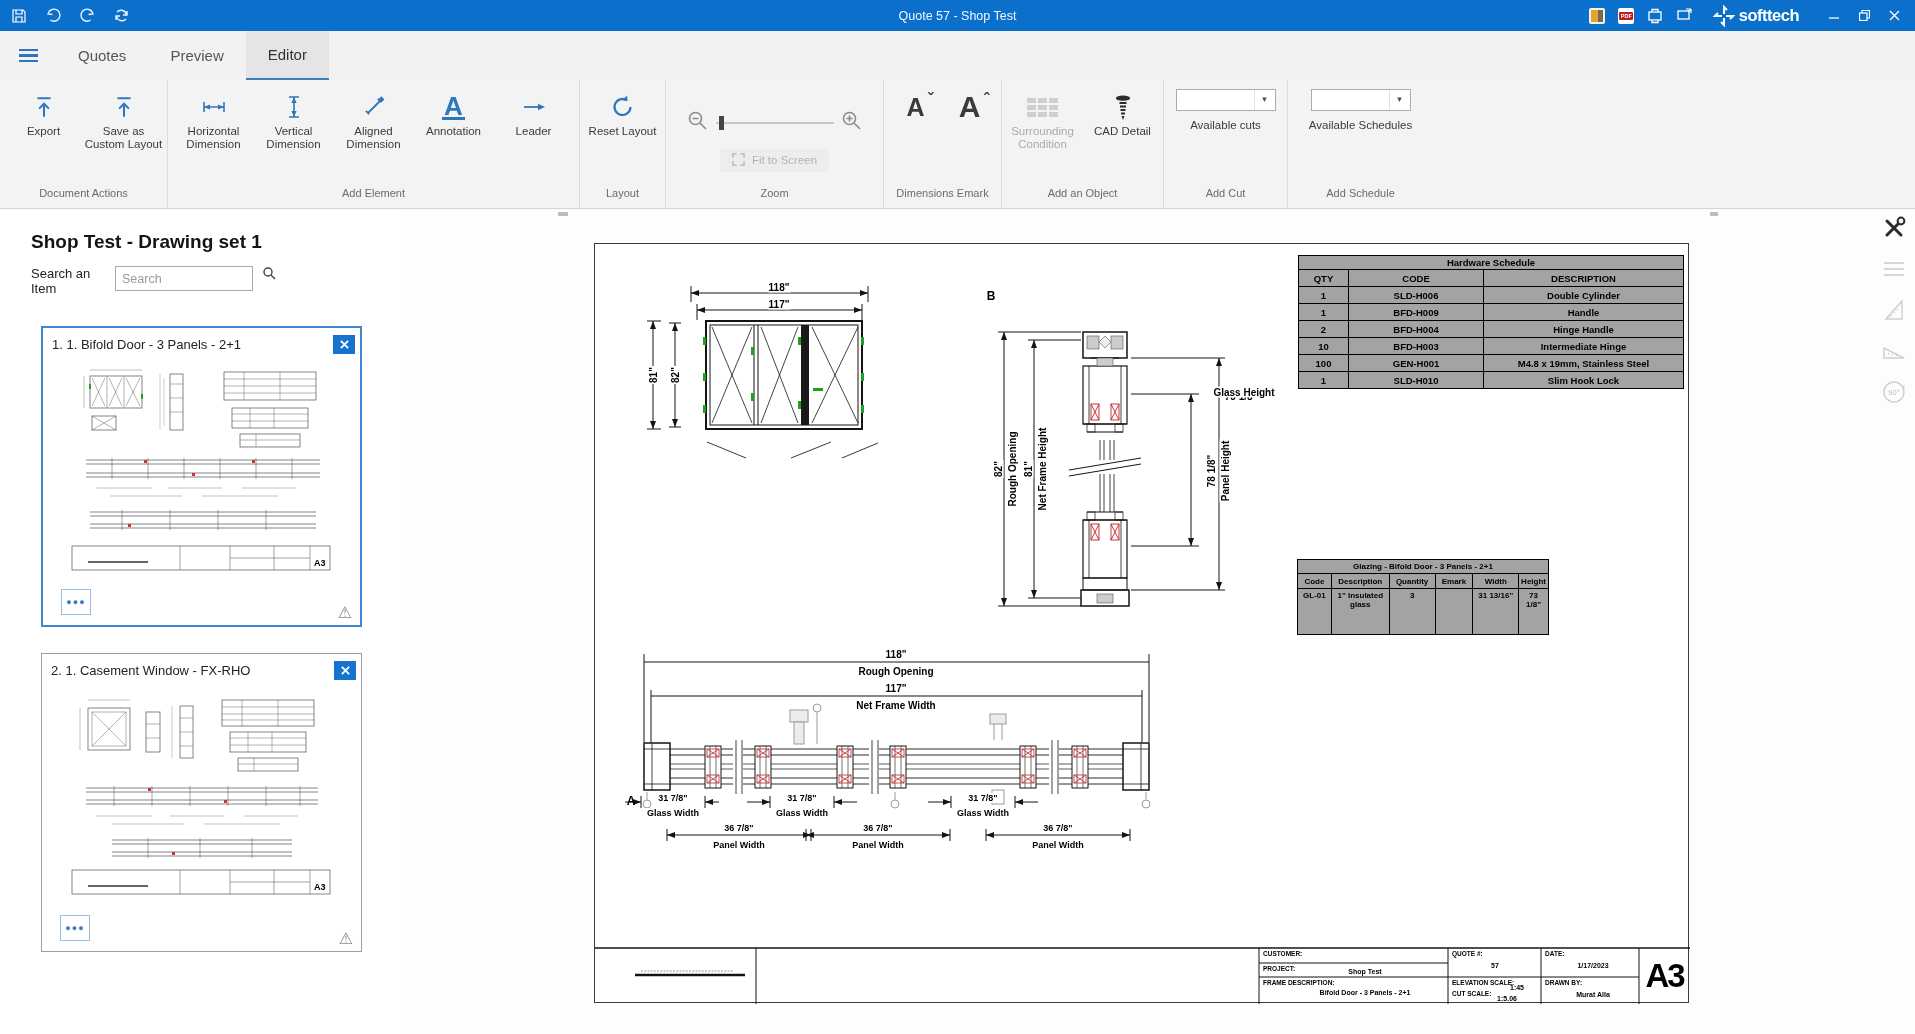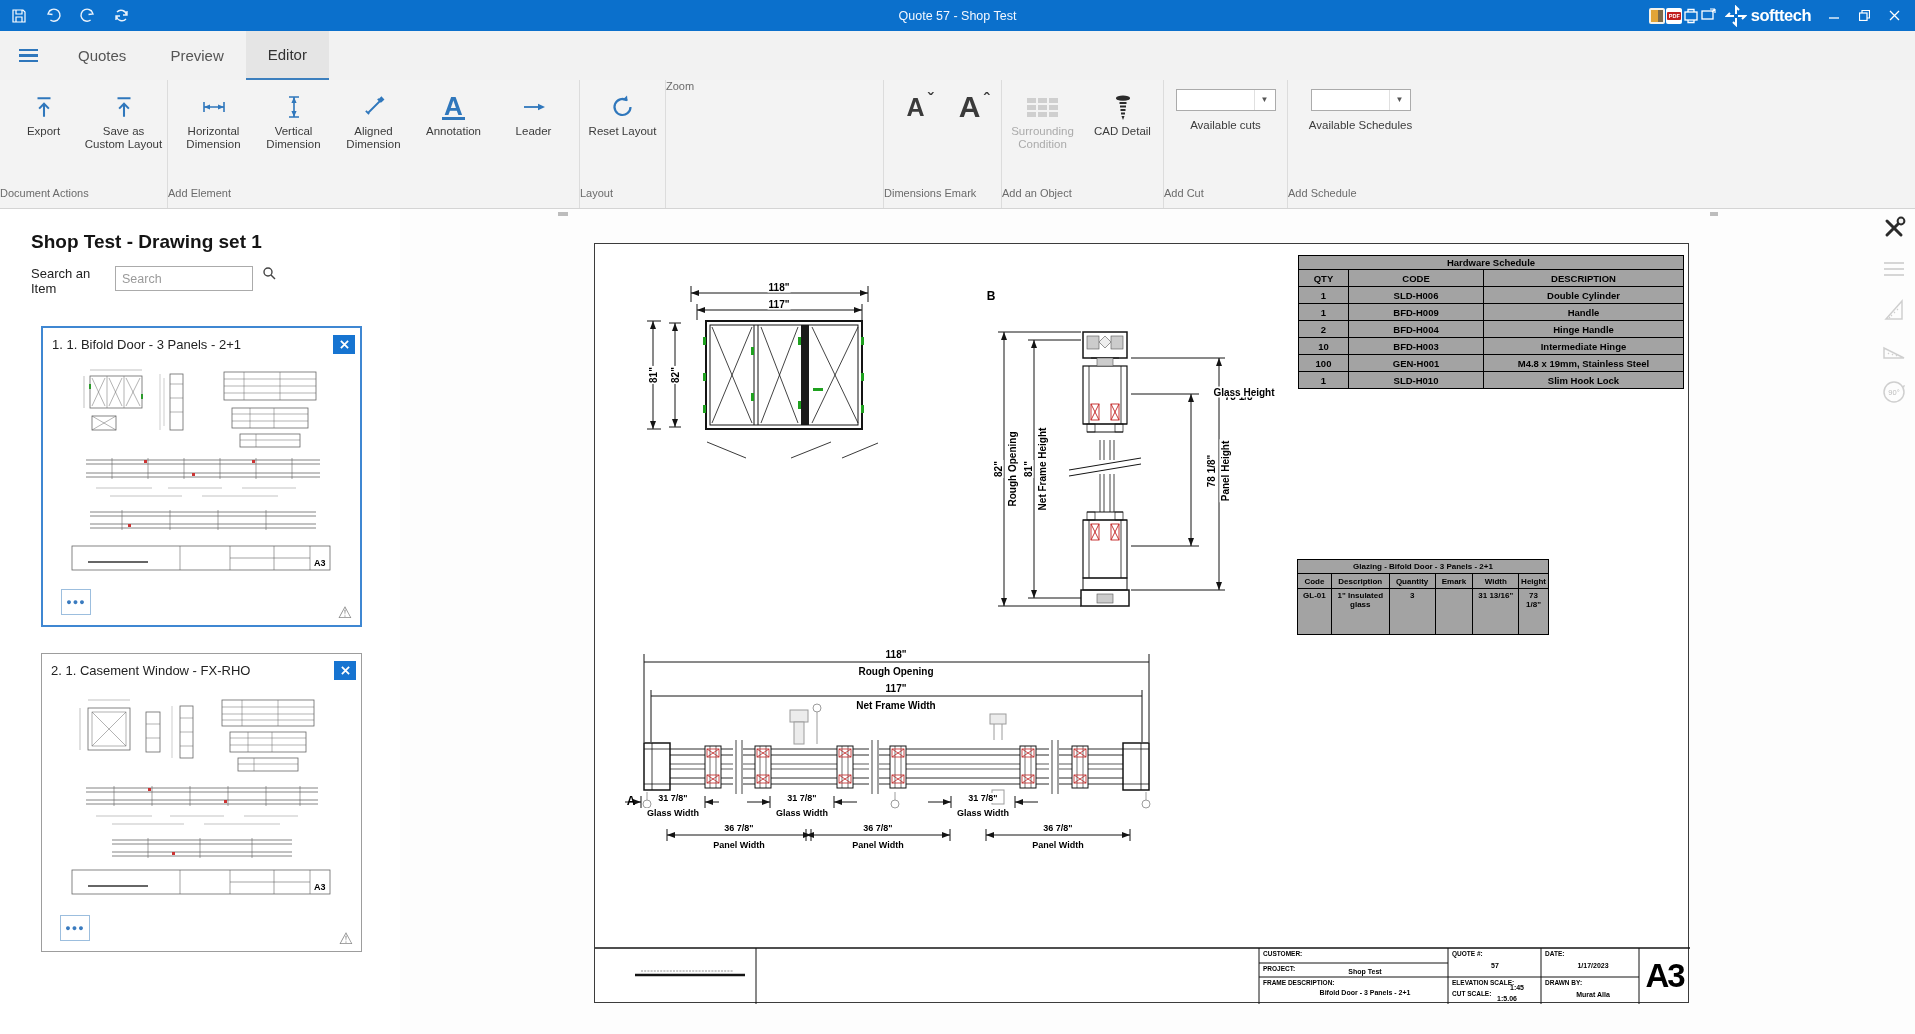--- a/index.html
+++ b/index.html
@@ -4,21 +4,21 @@
 <style>
   *{margin:0;padding:0;box-sizing:border-box}
   html,body{width:1915px;height:1034px;overflow:hidden;font-family:"Liberation Sans",sans-serif;background:#fff}
   body{position:relative}
 
   
   .titlebar{position:absolute;left:0;top:0;width:100%;height:31px;background:#0b70cc;display:flex;align-items:center;color:#fff}
   .tb-left{display:flex;align-items:center;gap:16px;margin-left:10px}
   .tb-ic{width:18px;height:18px;display:flex;align-items:center;justify-content:center;cursor:pointer}
   .tb-title{position:absolute;left:0;right:0;text-align:center;font-size:12.5px;color:#f2f7ff;pointer-events:none}
-  .tb-right{margin-left:auto;display:flex;align-items:center;margin-right:6px;z-index:2}
+  .tb-right{margin-left:auto;display:flex;align-items:center;gap:12px;margin-right:6px;z-index:2}
   .doc-ic{width:17px;height:17px;display:flex;align-items:center;justify-content:center;cursor:pointer}
   .pdf-chip{background:#fff;border-radius:2px;width:16px;height:16px;display:flex;align-items:center;justify-content:center}
   .pdf-chip span{background:#c11f1f;color:#fff;font-size:5.5px;font-weight:bold;padding:1px 1.5px;border-radius:1px}
   .img-chip{width:16px;height:16px;background:#f5f2ea;border-radius:2px;position:relative;overflow:hidden}
   .img-chip i{position:absolute;left:2px;top:2px;width:7px;height:12px;background:#e2a437}
   .img-chip b{position:absolute;right:2px;top:2px;width:5px;height:12px;background:#7c6a4a}
   .logo{display:flex;align-items:center;gap:4px;margin:0 8px}
   .logo-text{font-size:16.5px;font-weight:bold;letter-spacing:-.5px}
   .win-controls{display:flex}
   .win-btn{width:30px;height:31px;display:flex;align-items:center;justify-content:center;cursor:pointer}
@@ -28,21 +28,21 @@
   .hamburger{width:56px;display:flex;align-items:center;justify-content:center;cursor:pointer}
   .hamburger div{width:19px}
   .hamburger span{display:block;height:2.5px;background:#2f77bc;margin:3px 0}
   .tab{padding:0 22px;display:flex;align-items:center;font-size:15px;color:#555;cursor:pointer}
   .tab.active{background:#e5e5e5;color:#333;border-bottom:2px solid #3c7fbe}
 
   
   .ribbon{position:absolute;left:0;top:80px;width:100%;height:129px;background:#f3f3f3;border-bottom:1px solid #d4d4d4;display:flex}
   .rgroup{height:100%;border-right:1px solid #dcdcdc;display:flex;flex-direction:column}
   .rg-content{flex:1;display:flex;justify-content:center;align-items:flex-start;padding-top:9px}
-  .rg-label{height:21px;font-size:11px;color:#6b6b6b;text-align:left}
+  .rg-label{height:21px;font-size:11px;color:#6b6b6b;text-align:center}
   .rbtn{width:80px;display:flex;flex-direction:column;align-items:center;cursor:pointer;color:#3b3b3b}
   .rbtn .ric{height:36px;display:flex;align-items:center;justify-content:center}
   .rbtn .rlab{font-size:11.5px;line-height:13px;text-align:center}
   .rbtn.disabled{color:#ababab}
   .bigA{font-size:26px;font-weight:bold;color:#2f77bc;line-height:22px;border-bottom:3px solid #2f77bc;padding:0 2px}
   .adim{font-size:25px;font-weight:bold;color:#3a3a3a;position:relative;line-height:30px}
   .adim .crt{position:absolute;top:-7px;right:-9px;font-size:17px;color:#3a3a3a}
   .zoomrow{display:flex;align-items:center;gap:6px;height:36px}
   .slider{width:118px;height:2px;background:#c9c9c9;position:relative;cursor:pointer}
   .slider .thumb{position:absolute;left:3px;top:-6px;width:5px;height:14px;background:#444;cursor:grab}
@@ -275,20 +275,41 @@
               <path d="M18 2.5 l.6 5.5 -5.4 -.8 z" fill="#2f77bc"></path>
             </svg>
           </span>
         <span class="rlab">Reset Layout</span>
       </div>
     </div>
     <div class="rg-label">Layout</div>
   </div>
 
   <div class="rgroup" style="width:218px">
+    <div class="rg-content" style="flex-direction:column;align-items:center">
+      <div class="zoomrow">
+        <span><svg width="24" height="24" viewBox="0 0 24 24">
+              <circle cx="9.5" cy="9.5" r="6" stroke="#8c8c8c" fill="none" stroke-width="1.6"></circle>
+              <path d="M14 14 L20 20 M6.5 9.5 h6" stroke="#8c8c8c" stroke-width="1.6"></path>
+            </svg></span>
+        <span class="slider">
+            <span class="thumb"></span>
+          </span>
+        <span><svg width="24" height="24" viewBox="0 0 24 24">
+              <circle cx="9.5" cy="9.5" r="6" stroke="#8c8c8c" fill="none" stroke-width="1.6"></circle>
+              <path d="M14 14 L20 20 M6.5 9.5 h6 M9.5 6.5 v6" stroke="#8c8c8c" stroke-width="1.6"></path>
+            </svg></span>
+      </div>
+      <div class="fitbtn">
+        <span><svg width="13" height="13" viewBox="0 0 14 14">
+              <path d="M1 5 V1 H5 M9 1 H13 V5 M13 9 V13 H9 M5 13 H1 V9" stroke="#b3b3b3" fill="none" stroke-width="1.4"></path>
+            </svg></span>
+        <span>Fit to Screen</span>
+      </div>
+    </div>
     <div class="rg-label">Zoom</div>
   </div>
 
   <div class="rgroup" style="width:118px">
     <div class="rg-content" style="gap:18px">
       <div class="rbtn" style="width:36px">
         <span class="ric">
             <span class="adim">A<span class="crt">ˇ</span></span>
           </span>
       </div>

